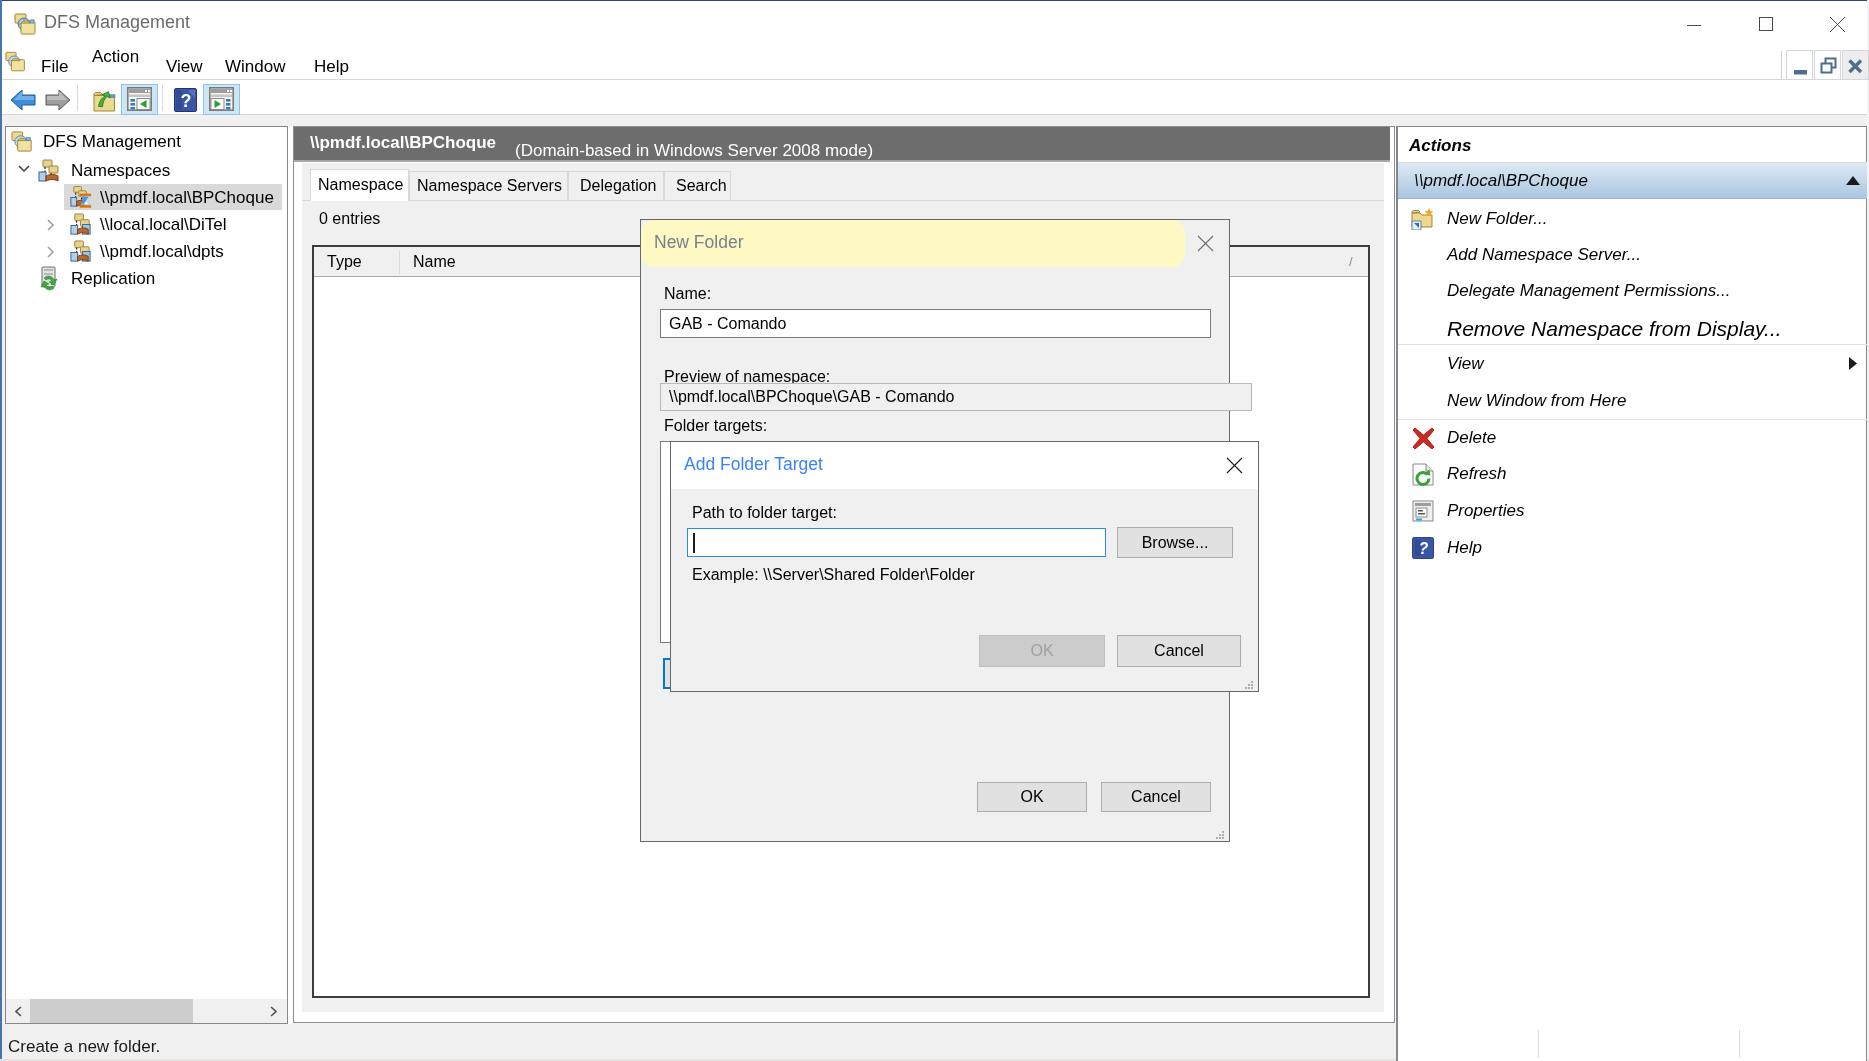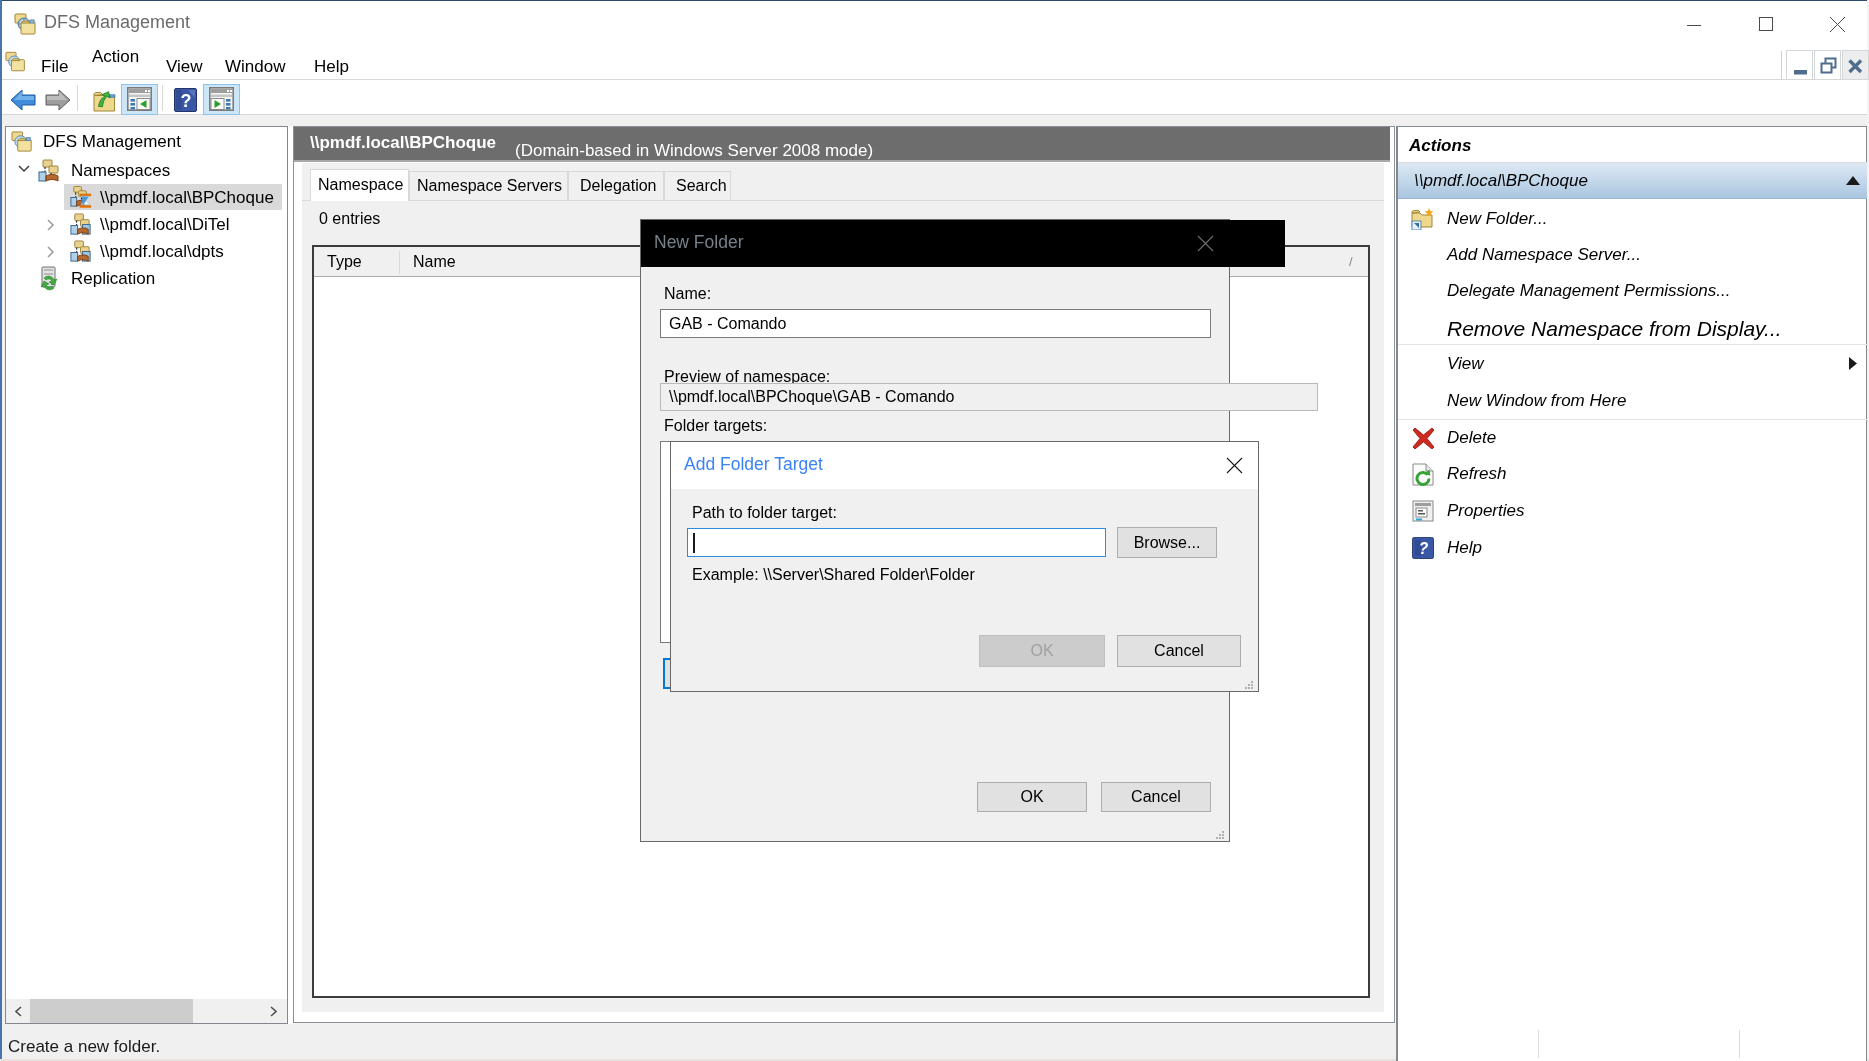--- a/index.html
+++ b/index.html
@@ -170,21 +170,21 @@
       <path d="M1 1l5 5-5 5" fill="none" stroke="#9a9a9a" stroke-width="1.5"></path>
     </svg>
   <svg class="abs" style="left:63px;top:86px;" width="24" height="24" viewBox="0 0 23 25">
     <rect x="5" y="1" width="9" height="7" rx="1" fill="#e8d291" stroke="#a08438"></rect>
     <rect x="11" y="7" width="9" height="7" rx="1" fill="#e8d291" stroke="#a08438"></rect>
     <path d="M7 8v5h-3 M13 14v3" stroke="#000" stroke-dasharray="2 1.5" fill="none"></path>
     <rect x="1" y="13" width="7" height="9" fill="#aed1e8" stroke="#41658a"></rect>
     <rect x="13" y="12" width="8" height="10" fill="#9cc7e2" stroke="#41658a"></rect>
     <path d="M8 17c4-2 8-2 11 0v5c-4-2-7-2-11 0z" fill="#b5692e" stroke="#7c3f13"></path>
   </svg>
-  <div class="abs txt" style="left:94px;top:88px;font-size:17px;">\\pmdf.local\DiTel</div>
+  <div class="abs txt" style="left:94px;top:88px;font-size:17px;">\\local.local\DiTel</div>
 
   <svg class="abs" style="left:41px;top:119px;" width="8" height="12" viewBox="0 0 8 12">
       <path d="M1 1l5 5-5 5" fill="none" stroke="#9a9a9a" stroke-width="1.5"></path>
     </svg>
   <svg class="abs" style="left:63px;top:113px;" width="24" height="24" viewBox="0 0 23 25">
     <rect x="5" y="1" width="9" height="7" rx="1" fill="#e8d291" stroke="#a08438"></rect>
     <rect x="11" y="7" width="9" height="7" rx="1" fill="#e8d291" stroke="#a08438"></rect>
     <path d="M7 8v5h-3 M13 14v3" stroke="#000" stroke-dasharray="2 1.5" fill="none"></path>
     <rect x="1" y="13" width="7" height="9" fill="#aed1e8" stroke="#41658a"></rect>
     <rect x="13" y="12" width="8" height="10" fill="#9cc7e2" stroke="#41658a"></rect>
@@ -296,32 +296,32 @@
     <text x="12.5" y="18" font-family="Liberation Sans" font-size="17" font-weight="bold" fill="#ffffff" text-anchor="middle">?</text>
   </svg>
   <div class="abs txt" style="left:49px;top:411px;font-size:17px;">Help</div>
 </div>
 
 <div class="abs" style="left:1538px;top:1030px;width:1px;height:28px;background:#dcdcdc;"></div>
 <div class="abs" style="left:1739px;top:1030px;width:1px;height:28px;background:#dcdcdc;"></div>
 <div class="abs txt" style="left:8px;top:1037px;font-size:17px;color:#1a1a1a;">Create a new folder.</div>
 
 <div class="abs" style="left:640px;top:219px;width:590px;height:623px;background:#f0f0f0;border:1px solid #686868;">
-  <div class="abs" style="left:0;top:0;width:644px;height:47px;background:#000000;">
+  <div class="abs" style="left:0;top:0;width:544px;height:47px;background:#fef9c3;border-radius:13px;">
     <span class="abs txt" style="left:13px;top:12px;font-size:17.5px;color:#75828c;">New Folder</span>
     <svg class="abs" style="left:556px;top:15px;" width="17" height="17" viewBox="0 0 17 17">
       <path d="M1 1l15 15M16 1L1 16" stroke="#6e6e6e" stroke-width="1.1"></path>
     </svg>
   </div>
   <div class="abs txt" style="left:23px;top:65px;font-size:16px;">Name:</div>
   <div class="abs" style="left:19px;top:89px;width:551px;height:29px;background:#fff;border:1px solid #7a7a7a;">
     <span class="abs txt" style="left:8px;top:5px;font-size:16px;">GAB - Comando</span>
   </div>
   <div class="abs txt" style="left:23px;top:131px;font-size:16px;margin-top:17px;">Preview of namespace:</div>
-  <div class="abs" style="left:19px;top:163px;width:658px;height:28px;background:#f0f0f0;border:1px solid #b9b9b9;">
+  <div class="abs" style="left:19px;top:163px;width:592px;height:28px;background:#f0f0f0;border:1px solid #b9b9b9;">
     <span class="abs txt" style="left:8px;top:4px;font-size:16px;">\\pmdf.local\BPChoque\GAB - Comando</span>
   </div>
   <div class="abs txt" style="left:23px;top:197px;font-size:16px;">Folder targets:</div>
   <div class="abs" style="left:19px;top:221px;width:551px;height:202px;background:#fff;border:1px solid #7a7a7a;"></div>
   <div class="abs" style="left:22px;top:438px;width:90px;height:31px;background:#e1e1e1;border:2px solid #0078d7;"></div>
   <div class="abs" style="left:336px;top:562px;width:110px;height:30px;background:#e1e1e1;border:1px solid #adadad;text-align:center;font-size:16px;line-height:28px;">OK</div>
   <div class="abs" style="left:460px;top:562px;width:110px;height:30px;background:#e1e1e1;border:1px solid #adadad;text-align:center;font-size:16px;line-height:28px;">Cancel</div>
   <svg class="abs" style="left:575px;top:611px;" width="9" height="9" viewBox="0 0 9 9">
     <g fill="#b0b0b0">
         <rect x="6" y="0" width="2" height="2"></rect>
@@ -338,21 +338,21 @@
   <div class="abs" style="left:0;top:0;width:587px;height:47px;background:#ffffff;">
     <span class="abs txt" style="left:13px;top:12px;font-size:17.5px;color:#3b82f6;">Add Folder Target</span>
     <svg class="abs" style="left:555px;top:15px;" width="17" height="17" viewBox="0 0 17 17">
       <path d="M1 1l15 15M16 1L1 16" stroke="#1a1a1a" stroke-width="1.1"></path>
     </svg>
   </div>
   <div class="abs txt" style="left:21px;top:62px;font-size:16px;">Path to folder target:</div>
   <div class="abs" style="left:16px;top:86px;width:419px;height:29px;background:#fff;border:1px solid #2e8ce0;">
     <div class="abs" style="left:5px;top:4px;width:2px;height:20px;background:#1a1a1a;"></div>
   </div>
-  <div class="abs" style="left:446px;top:85px;width:100px;height:31px;background:#e1e1e1;border:1px solid #adadad;text-align:center;font-size:16px;line-height:29px;">Browse...</div>
+  <div class="abs" style="left:446px;top:85px;width:116px;height:31px;background:#e1e1e1;border:1px solid #adadad;text-align:center;font-size:16px;line-height:29px;">Browse...</div>
   <div class="abs txt" style="left:21px;top:124px;font-size:16px;">Example: \\Server\Shared Folder\Folder</div>
   <div class="abs" style="left:308px;top:193px;width:126px;height:32px;background:#cccccc;border:1px solid #bfbfbf;text-align:center;font-size:16px;line-height:30px;color:#a0a0a0;">OK</div>
   <div class="abs" style="left:446px;top:193px;width:124px;height:32px;background:#e1e1e1;border:1px solid #adadad;text-align:center;font-size:16px;line-height:30px;">Cancel</div>
   <svg class="abs" style="left:574px;top:239px;" width="9" height="9" viewBox="0 0 9 9">
     <g fill="#b0b0b0">
         <rect x="6" y="0" width="2" height="2"></rect>
         <rect x="3" y="3" width="2" height="2"></rect>
         <rect x="6" y="3" width="2" height="2"></rect>
         <rect x="0" y="6" width="2" height="2"></rect>
         <rect x="3" y="6" width="2" height="2"></rect>

